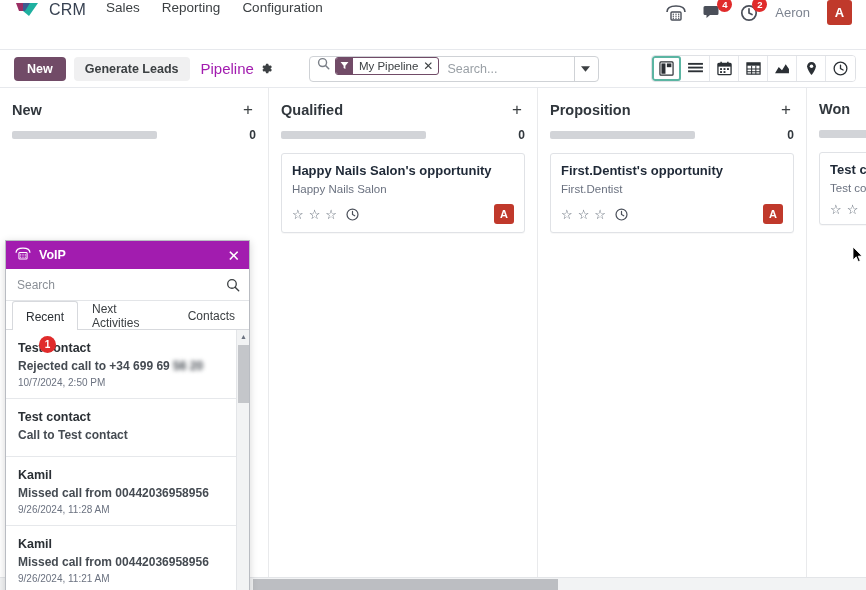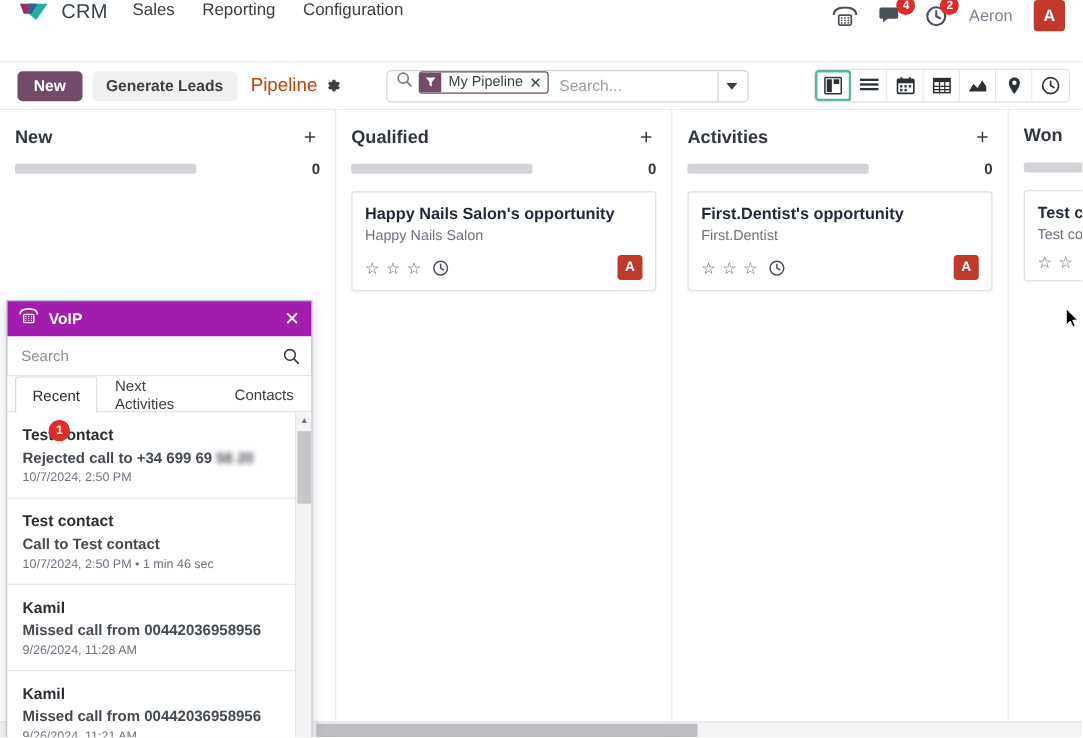--- a/index.html
+++ b/index.html
@@ -78,21 +78,21 @@
   }
   .btn-secondary {
     background: #f0f0f1; color: #3c4043;
     border: none; border-radius: 4px;
     font-size: 12.5px; font-weight: bold;
     padding: 5px 11px; cursor: pointer;
     font-family: inherit;
   }
   .breadcrumb {
     display: flex; align-items: center; gap: 6px;
-    font-size: 15px; color: #c2410c; margin-left: 3px;
+    font-size: 15px; color: #a21caf; margin-left: 3px;
   }
   .gear-ico { cursor: pointer; display: flex; color: #3c4043; }
 
   .searchwrap {
     margin-left: 28px;
     display: flex; 
     border: 1px solid #cfd2d6; border-radius: 4px;
     height: 26px; width: 290px; background: #fff;
     padding: 0 2px 0 7px;
   }
@@ -524,21 +524,21 @@
               </svg>
             </span>
             <span class="card-avatar">A</span>
           </div>
         </div>
       </div>
     </div>
 
     <div class="column">
       <div class="col-head">
-        <span class="col-title">Activities</span>
+        <span class="col-title">Proposition</span>
         <span class="col-plus">+</span>
       </div>
       <div class="col-sub">
         <span class="progressbar"></span>
         <span class="col-count">0</span>
       </div>
       <div class="cards">
         <div class="card">
           <div class="card-title">First.Dentist's opportunity</div>
           <div class="card-sub">First.Dentist</div>
@@ -637,21 +637,20 @@
         <div class="call-name">Test contact</div>
         <div class="call-desc">
           <span>Rejected call to +34 699 69 </span><span class="blurred">56 20</span>
         </div>
         <div class="call-time">10/7/2024, 2:50 PM</div>
       </div>
 
       <div class="call">
         <div class="call-name">Test contact</div>
         <div class="call-desc">Call to Test contact</div>
-        <div class="call-time">10/7/2024, 2:50 PM • 1 min 46 sec</div>
       </div>
 
       <div class="call">
         <div class="call-name">Kamil</div>
         <div class="call-desc">Missed call from 00442036958956</div>
         <div class="call-time">9/26/2024, 11:28 AM</div>
       </div>
 
       <div class="call">
         <div class="call-name">Kamil</div>

